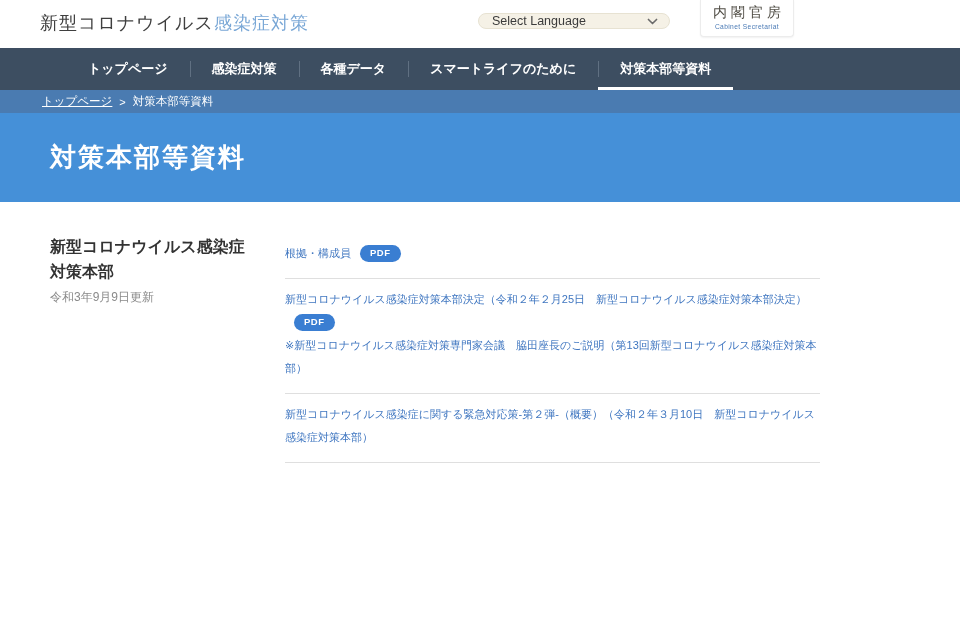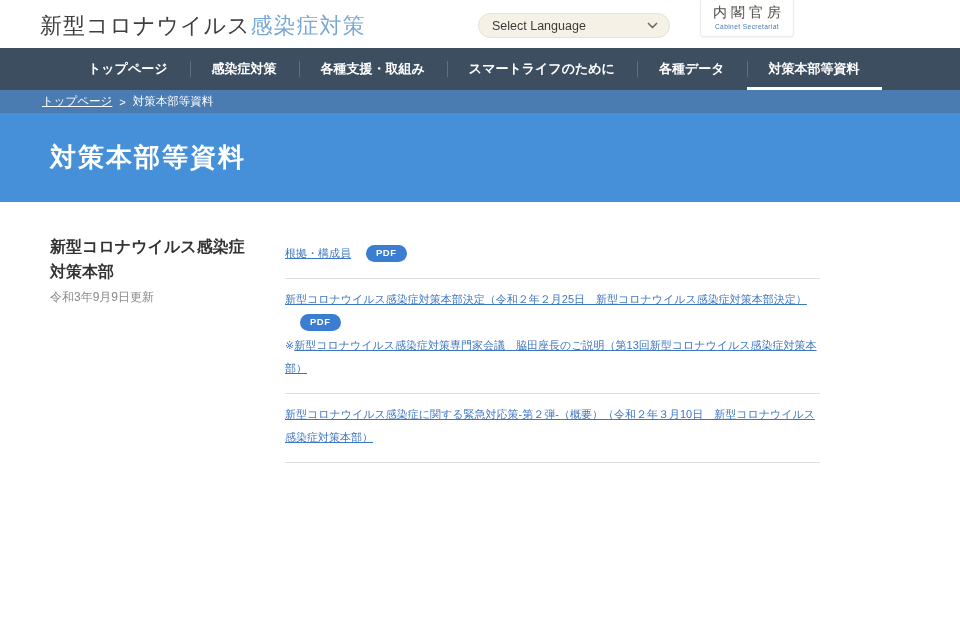--- a/index.html
+++ b/index.html
@@ -5,26 +5,26 @@
   * { margin: 0; padding: 0; box-sizing: border-box; }
   html, body { width: 960px; height: 635px; overflow: hidden; }
   body {
     font-family: "Liberation Sans", "DejaVu Sans", sans-serif;
     background: #ffffff;
     position: relative;
   }
 
   
   .site-header { position: relative; height: 48px; background: #ffffff; }
-  .logo { position: absolute; left: 40px; top: 11px; font-size: 22px; letter-spacing: 1px; cursor: pointer; }
+  .logo { position: absolute; left: 40px; top: 11px; font-size: 18px; letter-spacing: 1px; cursor: pointer; }
   .logo .logo-dark { color: #3f3f3f; }
   .logo .logo-accent { color: #79a7d6; }
 
   .lang-select {
-    position: absolute; left: 478px; top: 13px; width: 192px; height: 25px;
+    position: absolute; left: 478px; top: 13px; width: 192px; height: 16px;
     background: #f5f1e6; border: 1px solid #e7e2d2; border-radius: 13px;
     display: flex; align-items: center; justify-content: space-between;
     padding: 0 10px 0 13px; font-size: 12.5px; color: #3b3b3b; cursor: pointer;
     font-family: "Liberation Sans", sans-serif;
   }
   .lang-select .chev { width: 13px; height: 13px; display: block; }
 
   .cabinet-box {
     position: absolute; left: 700px; top: 0; width: 94px; height: 37px;
     background: #ffffff; border: 1px solid #ececec; border-top: none;
@@ -61,26 +61,26 @@
 
   
   .content { display: flex; padding: 33px 0 0 50px; }
   .side-col { width: 210px; flex: none; margin-right: 25px; }
   .section-title { font-size: 16px; font-weight: bold; color: #333333; line-height: 1.55; }
   .updated-date { margin-top: 4px; font-size: 12px; color: #8a8a8a; }
 
   .doc-list { width: 535px; flex: none; margin-top: -2px; }
   .doc-item { padding: 9px 0 13px; border-bottom: 1px solid #dfdfdf; }
   .doc-line { font-size: 11px; line-height: 23px; color: #3f76c0; }
-  .doc-link { color: #3f76c0; text-decoration: underline; cursor: pointer; }
+  .doc-link { color: #3f76c0; cursor: pointer; }
   .note-prefix { color: #3f76c0; text-decoration: none; }
   .pdf-badge {
     display: inline-block; background: #3a7ed2; color: #ffffff;
     font-size: 9.5px; font-weight: bold; line-height: 1;
-    padding: 3px 10px 4px; border-radius: 9px; margin-left: 15px;
+    padding: 3px 10px 4px; border-radius: 9px; margin-left: 9px;
     position: relative; top: -1px; letter-spacing: 0.5px;
     font-family: "Liberation Sans", sans-serif;
   }
 </style>
 </head>
 <body>
 
 <header class="site-header">
   <div class="logo">
     <span class="logo-dark">新型コロナウイルス</span><span class="logo-accent">感染症対策</span>
@@ -96,23 +96,22 @@
   <div class="cabinet-box">
     <div class="cabinet-jp">内閣官房</div>
     <div class="cabinet-en">Cabinet Secretariat</div>
   </div>
 </header>
 
 <nav class="main-nav">
   <ul>
       <li class="nav-item">トップページ</li>
       <li class="nav-item">感染症対策</li>
-      <li class="nav-item">各種支援・取組み</li>
+      <li class="nav-item">各種データ</li>
       <li class="nav-item">スマートライフのために</li>
-      <li class="nav-item">各種データ</li>
       <li class="nav-item active">対策本部等資料</li>
     </ul>
 </nav>
 
 <div class="breadcrumb-bar">
   <a>トップページ</a>
   <span class="breadcrumb-sep">&gt;</span>
   <span>対策本部等資料</span>
 </div>
 

